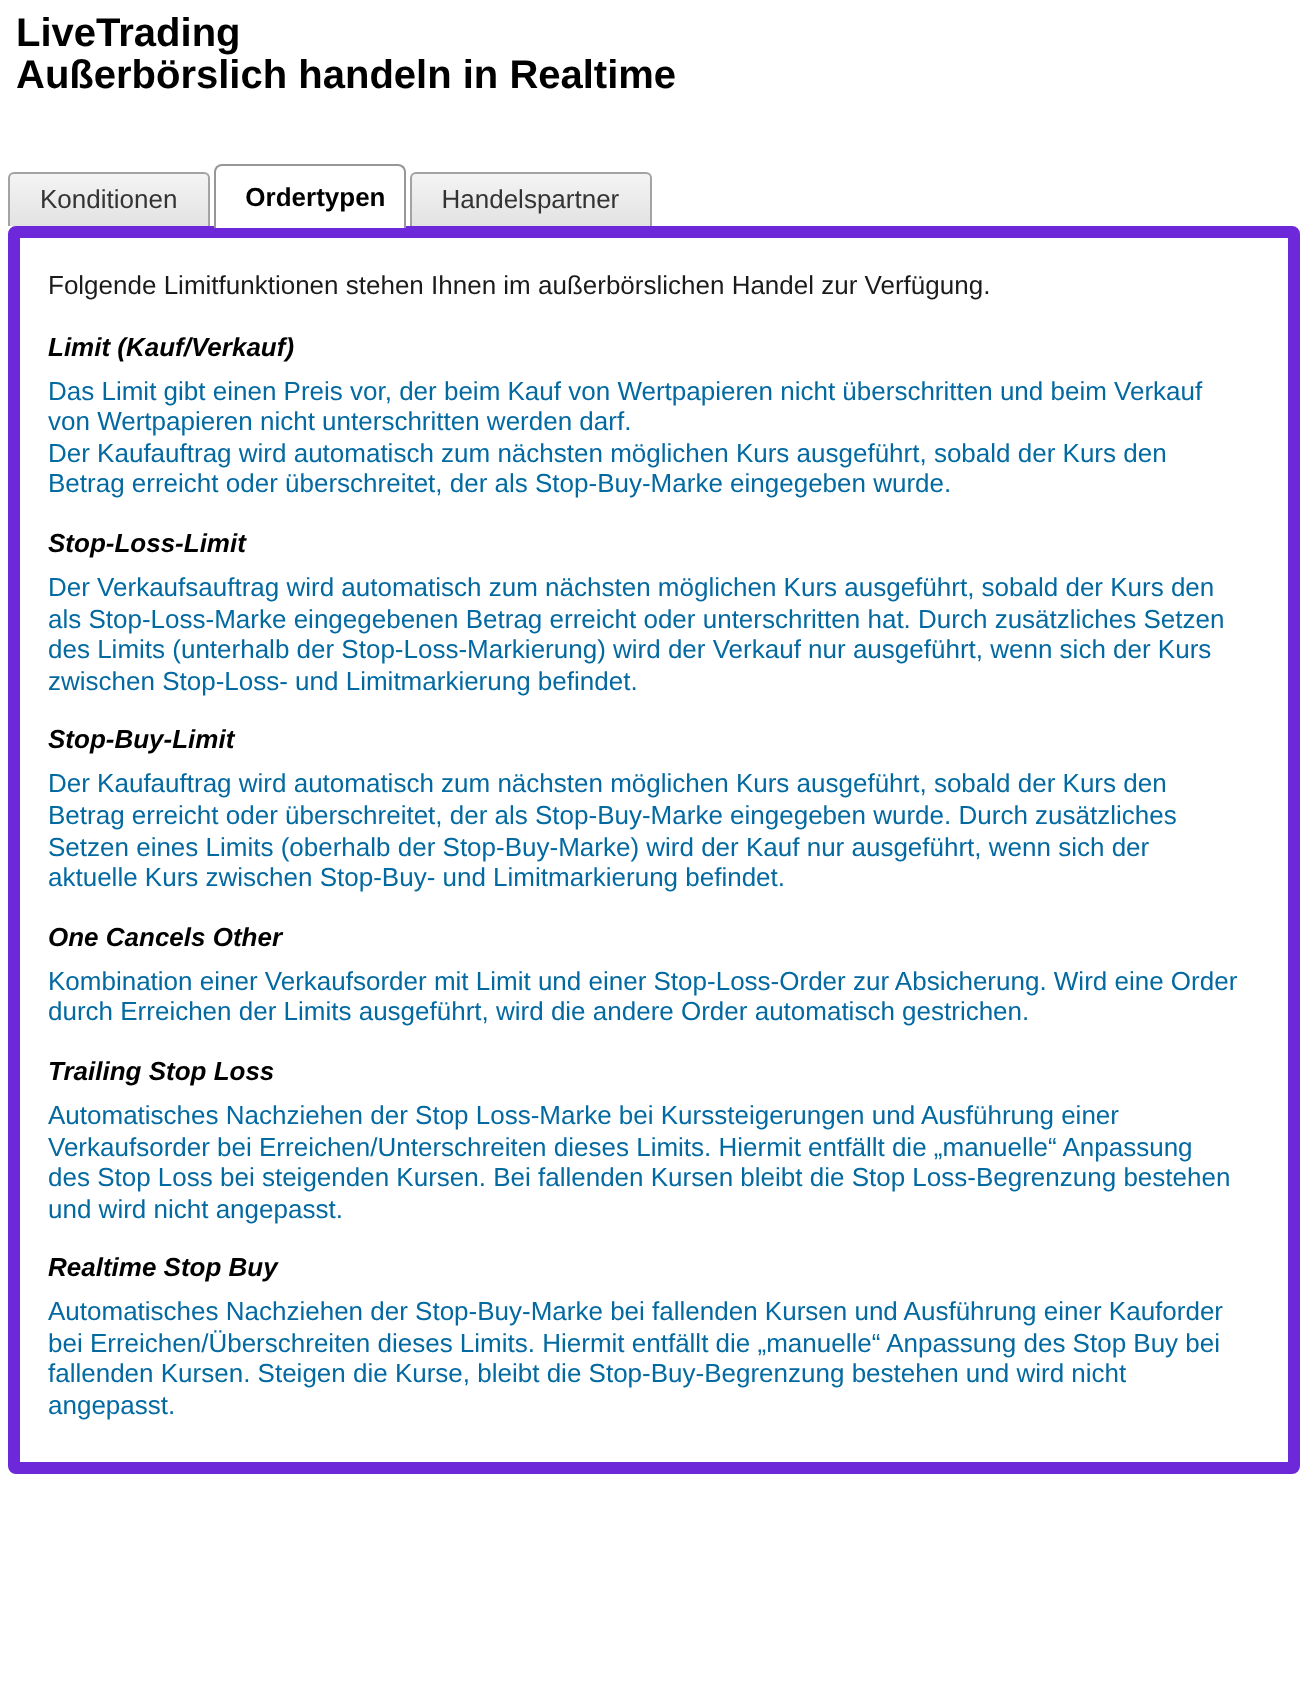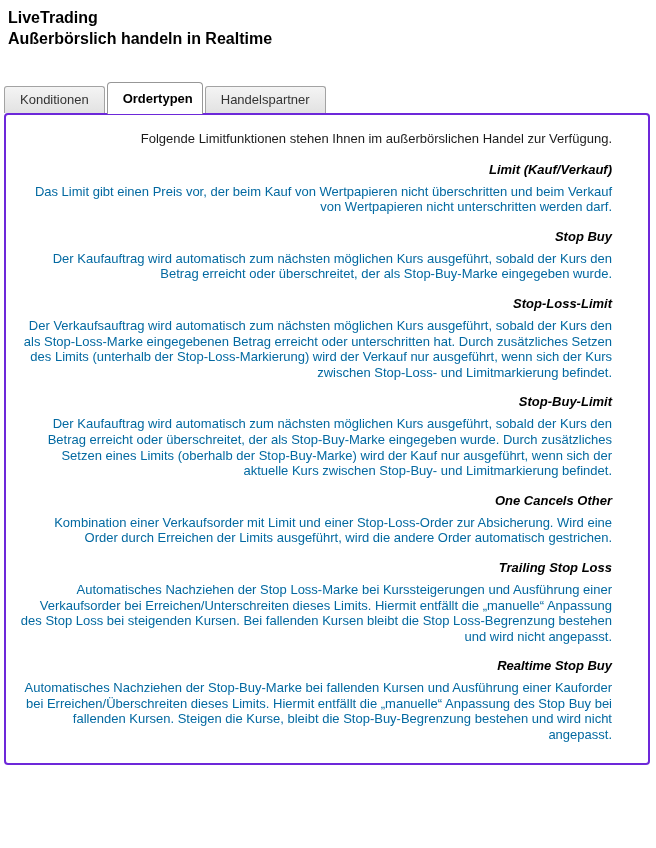--- a/index.html
+++ b/index.html
@@ -8,21 +8,21 @@
     width: 656px;
     height: 848px;
     background: #ffffff;
     overflow: hidden;
     font-family: "Liberation Sans", "DejaVu Sans", sans-serif;
   }
   .header {
     padding: 7px 8px 0 8px;
   }
   .header .title-line {
-    font-size: 16px;
+    font-size: 20px;
     font-weight: bold;
     color: #000000;
     line-height: 21px;
   }
   .tabbar {
     display: flex;
     align-items: flex-end;
     margin: 33px 0 0 4px;
     position: relative;
     z-index: 2;
@@ -46,25 +46,24 @@
     border-radius: 4px 4px 0 0;
     font-weight: bold;
     color: #000000;
     padding: 8px 9px 8px 15px;
     margin-bottom: -1px;
   }
   .panel {
     position: relative;
     z-index: 1;
     margin: 0 6px 0 4px;
-    border: 2px solid #6d28d9;
+    border: 6px solid #6d28d9;
     border-radius: 4px;
-    padding: 16px 36px 20px 14px;
+    padding: 16px 24px 20px 14px;
     background: #ffffff;
-    text-align: right;
   }
   .intro {
     font-size: 13px;
     line-height: 1.2;
     color: #1b1b1b;
     margin: 0 0 15px 0;
   }
   .section-heading {
     font-size: 13px;
     font-weight: bold;
@@ -96,21 +95,20 @@
 <div class="panel">
   <p class="intro">Folgende Limitfunktionen stehen Ihnen im außerbörslichen Handel zur Verfügung.</p>
 
   <div>
     <div class="section-heading">Limit (Kauf/Verkauf)</div>
     <p class="section-body">Das Limit gibt einen Preis vor, der beim Kauf von Wertpapieren nicht überschritten und beim Verkauf von Wertpapieren nicht unterschritten werden darf.</p>
   </div>
 
 
   <div>
-    <div class="section-heading">Stop Buy</div>
     <p class="section-body">Der Kaufauftrag wird automatisch zum nächsten möglichen Kurs ausgeführt, sobald der Kurs den Betrag erreicht oder überschreitet, der als Stop-Buy-Marke eingegeben wurde.</p>
   </div>
 
   <div>
     <div class="section-heading">Stop-Loss-Limit</div>
     <p class="section-body">Der Verkaufsauftrag wird automatisch zum nächsten möglichen Kurs ausgeführt, sobald der Kurs den als Stop-Loss-Marke eingegebenen Betrag erreicht oder unterschritten hat. Durch zusätzliches Setzen des Limits (unterhalb der Stop-Loss-Markierung) wird der Verkauf nur ausgeführt, wenn sich der Kurs zwischen Stop-Loss- und Limitmarkierung befindet.</p>
   </div>
 
   <div>
     <div class="section-heading">Stop-Buy-Limit</div>

